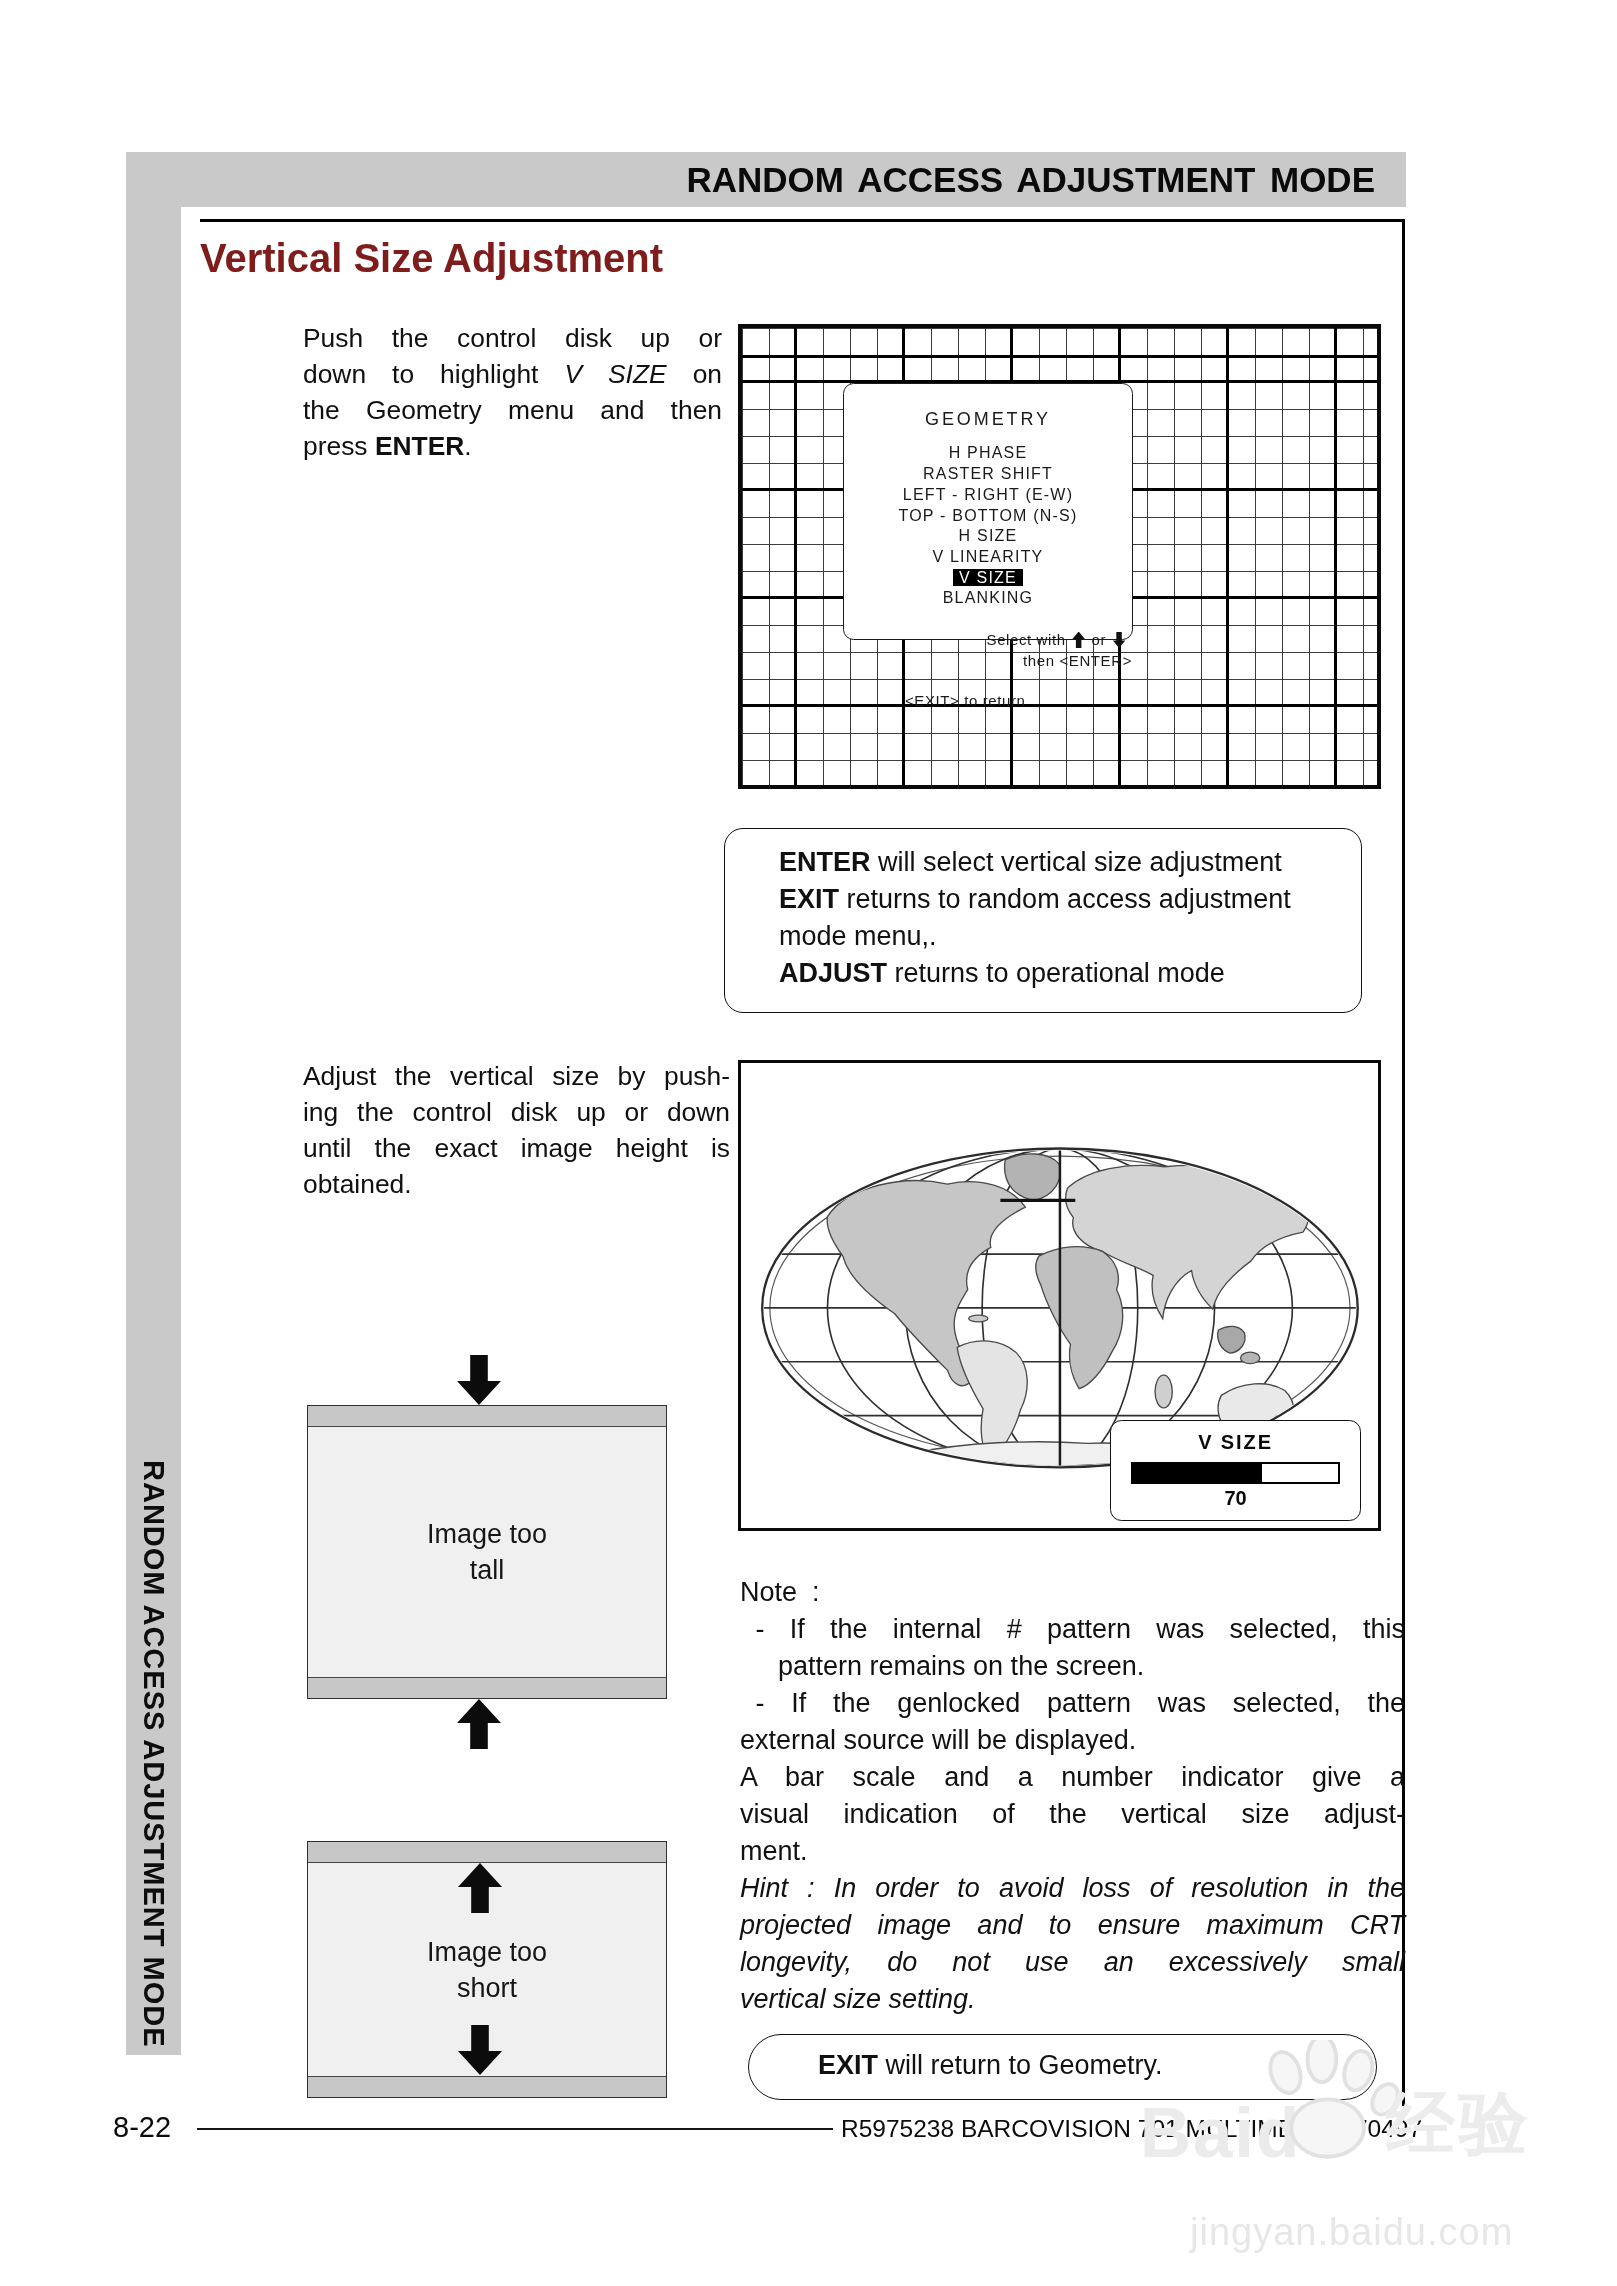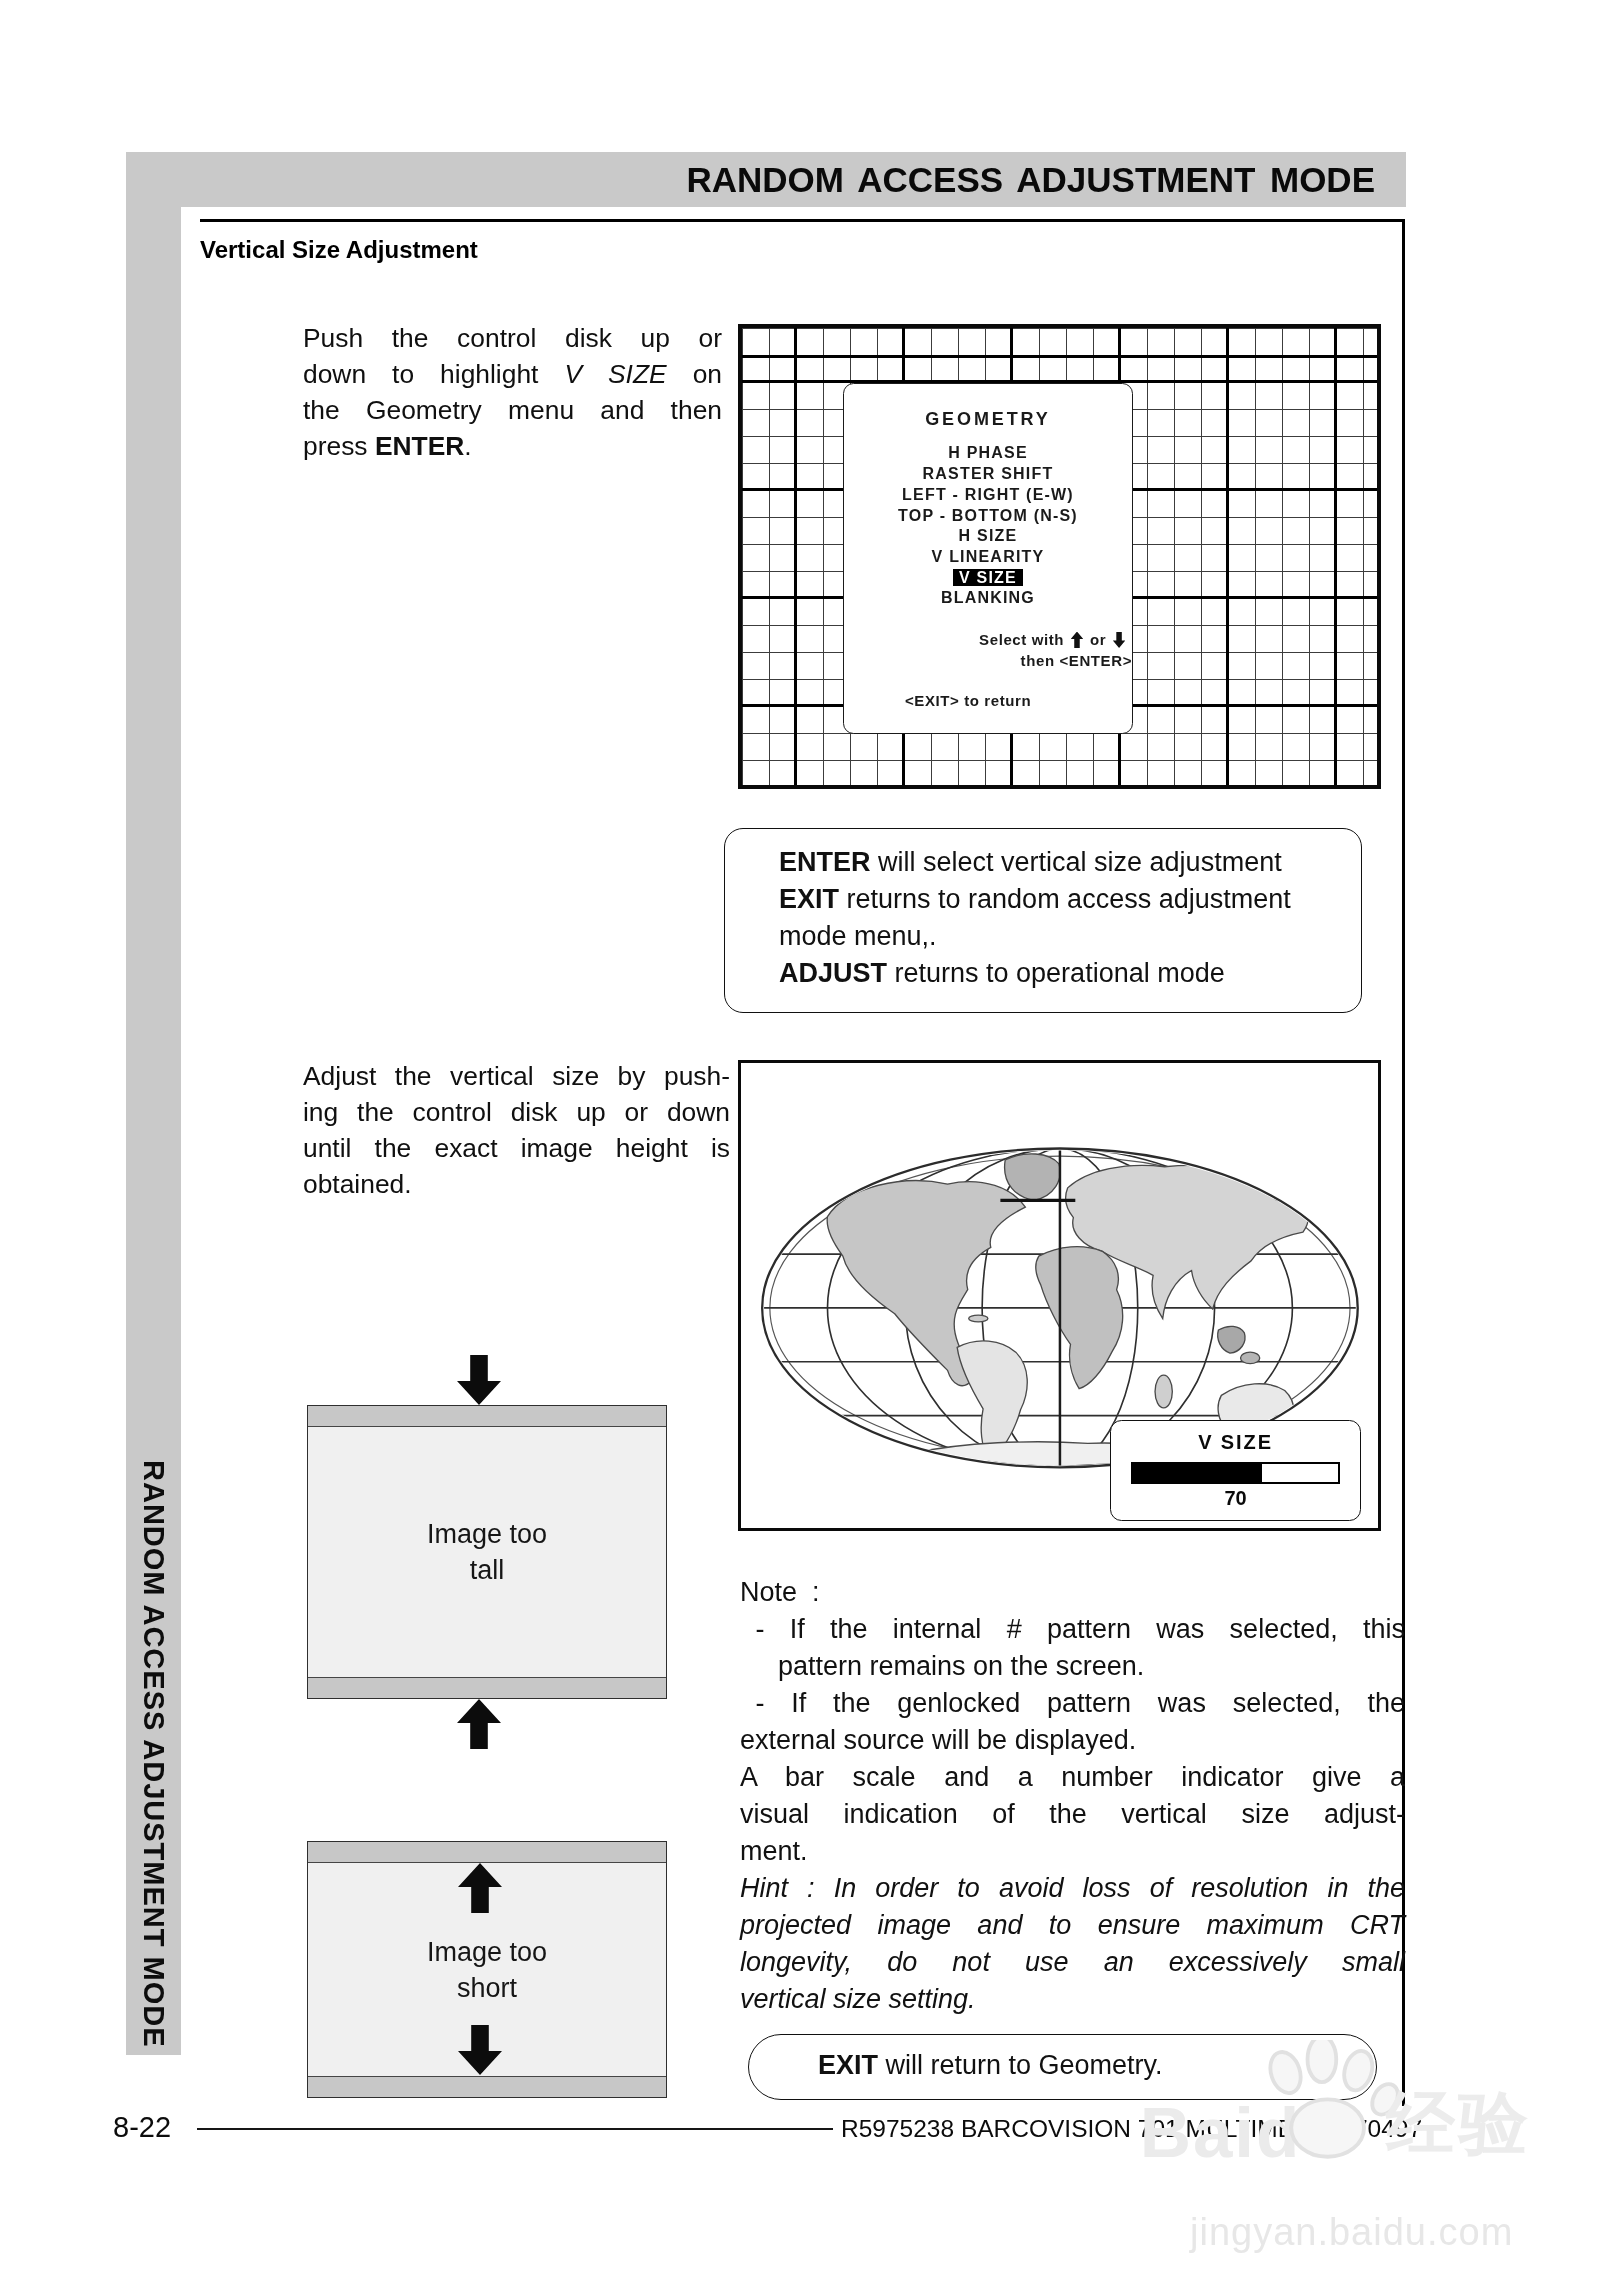--- a/index.html
+++ b/index.html
@@ -9,21 +9,21 @@
   
   .sidebar{position:absolute;left:126px;top:152px;width:55px;height:1903px;background:#c9c9c9;
            display:flex;flex-direction:column;justify-content:flex-end;align-items:center;}
   .sidebar-label{writing-mode:vertical-rl;font-weight:bold;font-size:29px;letter-spacing:1px;
                  color:#0d0d0d;padding-bottom:7.7px;white-space:nowrap;}
   .headerbar{position:absolute;left:126px;top:152px;width:1280px;height:55px;background:#c9c9c9;
              box-sizing:border-box;text-align:right;padding-right:31px;font-size:35px;font-weight:bold;
              line-height:55px;word-spacing:4.8px;color:#0a0a0a;white-space:nowrap;}
   .topline{position:absolute;left:200px;top:219px;width:1205px;height:2.9px;background:#000;}
   .rightline{position:absolute;left:1402px;top:219px;width:2.9px;height:1887px;background:#000;}
-  .title{position:absolute;left:200px;top:236px;font-size:24px;font-weight:bold;color:#000000;margin:0;}
+  .title{position:absolute;left:200px;top:236px;font-size:40px;font-weight:bold;color:#7f1d1d;margin:0;}
 
   
   .para{position:absolute;font-size:26.4px;line-height:36px;color:#101010;}
   .p1{left:303px;top:320px;width:419px;}
   .p2{left:303px;top:1058px;width:427px;}
   .tline{white-space:pre-wrap;}
   .jfull{text-align:justify;text-align-last:justify;}
   .ind1{padding-left:15.4px;}
   .ind2{padding-left:38px;}
   span.b{font-weight:bold;}
@@ -33,22 +33,22 @@
 
   
   .grid-screen{position:absolute;left:738px;top:324px;width:643px;height:465px;box-sizing:border-box;
     border:4.8px solid #0a0a0a;background-color:#fff;
     background-image:
       repeating-linear-gradient(to right,#000 0 2.9px,transparent 2.9px 108px),
       repeating-linear-gradient(to bottom,#000 0 2.9px,transparent 2.9px 108px),
       repeating-linear-gradient(to right,#3c3c3c 0 1.4px,transparent 1.4px 27px),
       repeating-linear-gradient(to bottom,#3c3c3c 0 1.4px,transparent 1.4px 27px);
     background-position:52px 0,0 52px,0 0,0 0;}
-  .menu-panel{position:absolute;left:843px;top:383px;width:290px;height:351px;background:#fff;
-    border:1.9px solid #1a1a1a;border-radius:10.6px;box-sizing:border-box;text-align:center;color:#1a1a1a;font-weight:bold;}
+  .menu-panel{position:absolute;left:843px;top:383px;width:290px;height:257px;background:#fff;
+    border:1.9px solid #1a1a1a;border-radius:10.6px;box-sizing:border-box;text-align:center;color:#1a1a1a;}
   .menu-title{margin-top:25px;font-size:18px;letter-spacing:2.9px;}
   .menu-items{margin-top:13.4px;font-size:16px;line-height:20.7px;letter-spacing:1.2px;}
   .menu-item span.hl{background:#000;color:#fff;padding:0 5.8px;}
   .menu-select{text-align:right;margin:21px 0 0 61px;font-size:15px;line-height:20.7px;letter-spacing:0.6px;}
   .menu-exit{text-align:left;margin:21px 0 0 61px;font-size:15px;letter-spacing:0.6px;}
   .blkarrow{display:inline-block;width:12.5px;height:16.3px;background:#111;vertical-align:-2.9px;margin:0 6.7px;}
   .blkarrow.up{clip-path:polygon(50% 0,100% 46%,72% 46%,72% 100%,28% 100%,28% 46%,0 46%);}
   .blkarrow.dn{clip-path:polygon(28% 0,72% 0,72% 54%,100% 54%,50% 100%,0 54%,28% 54%);}
 
   

